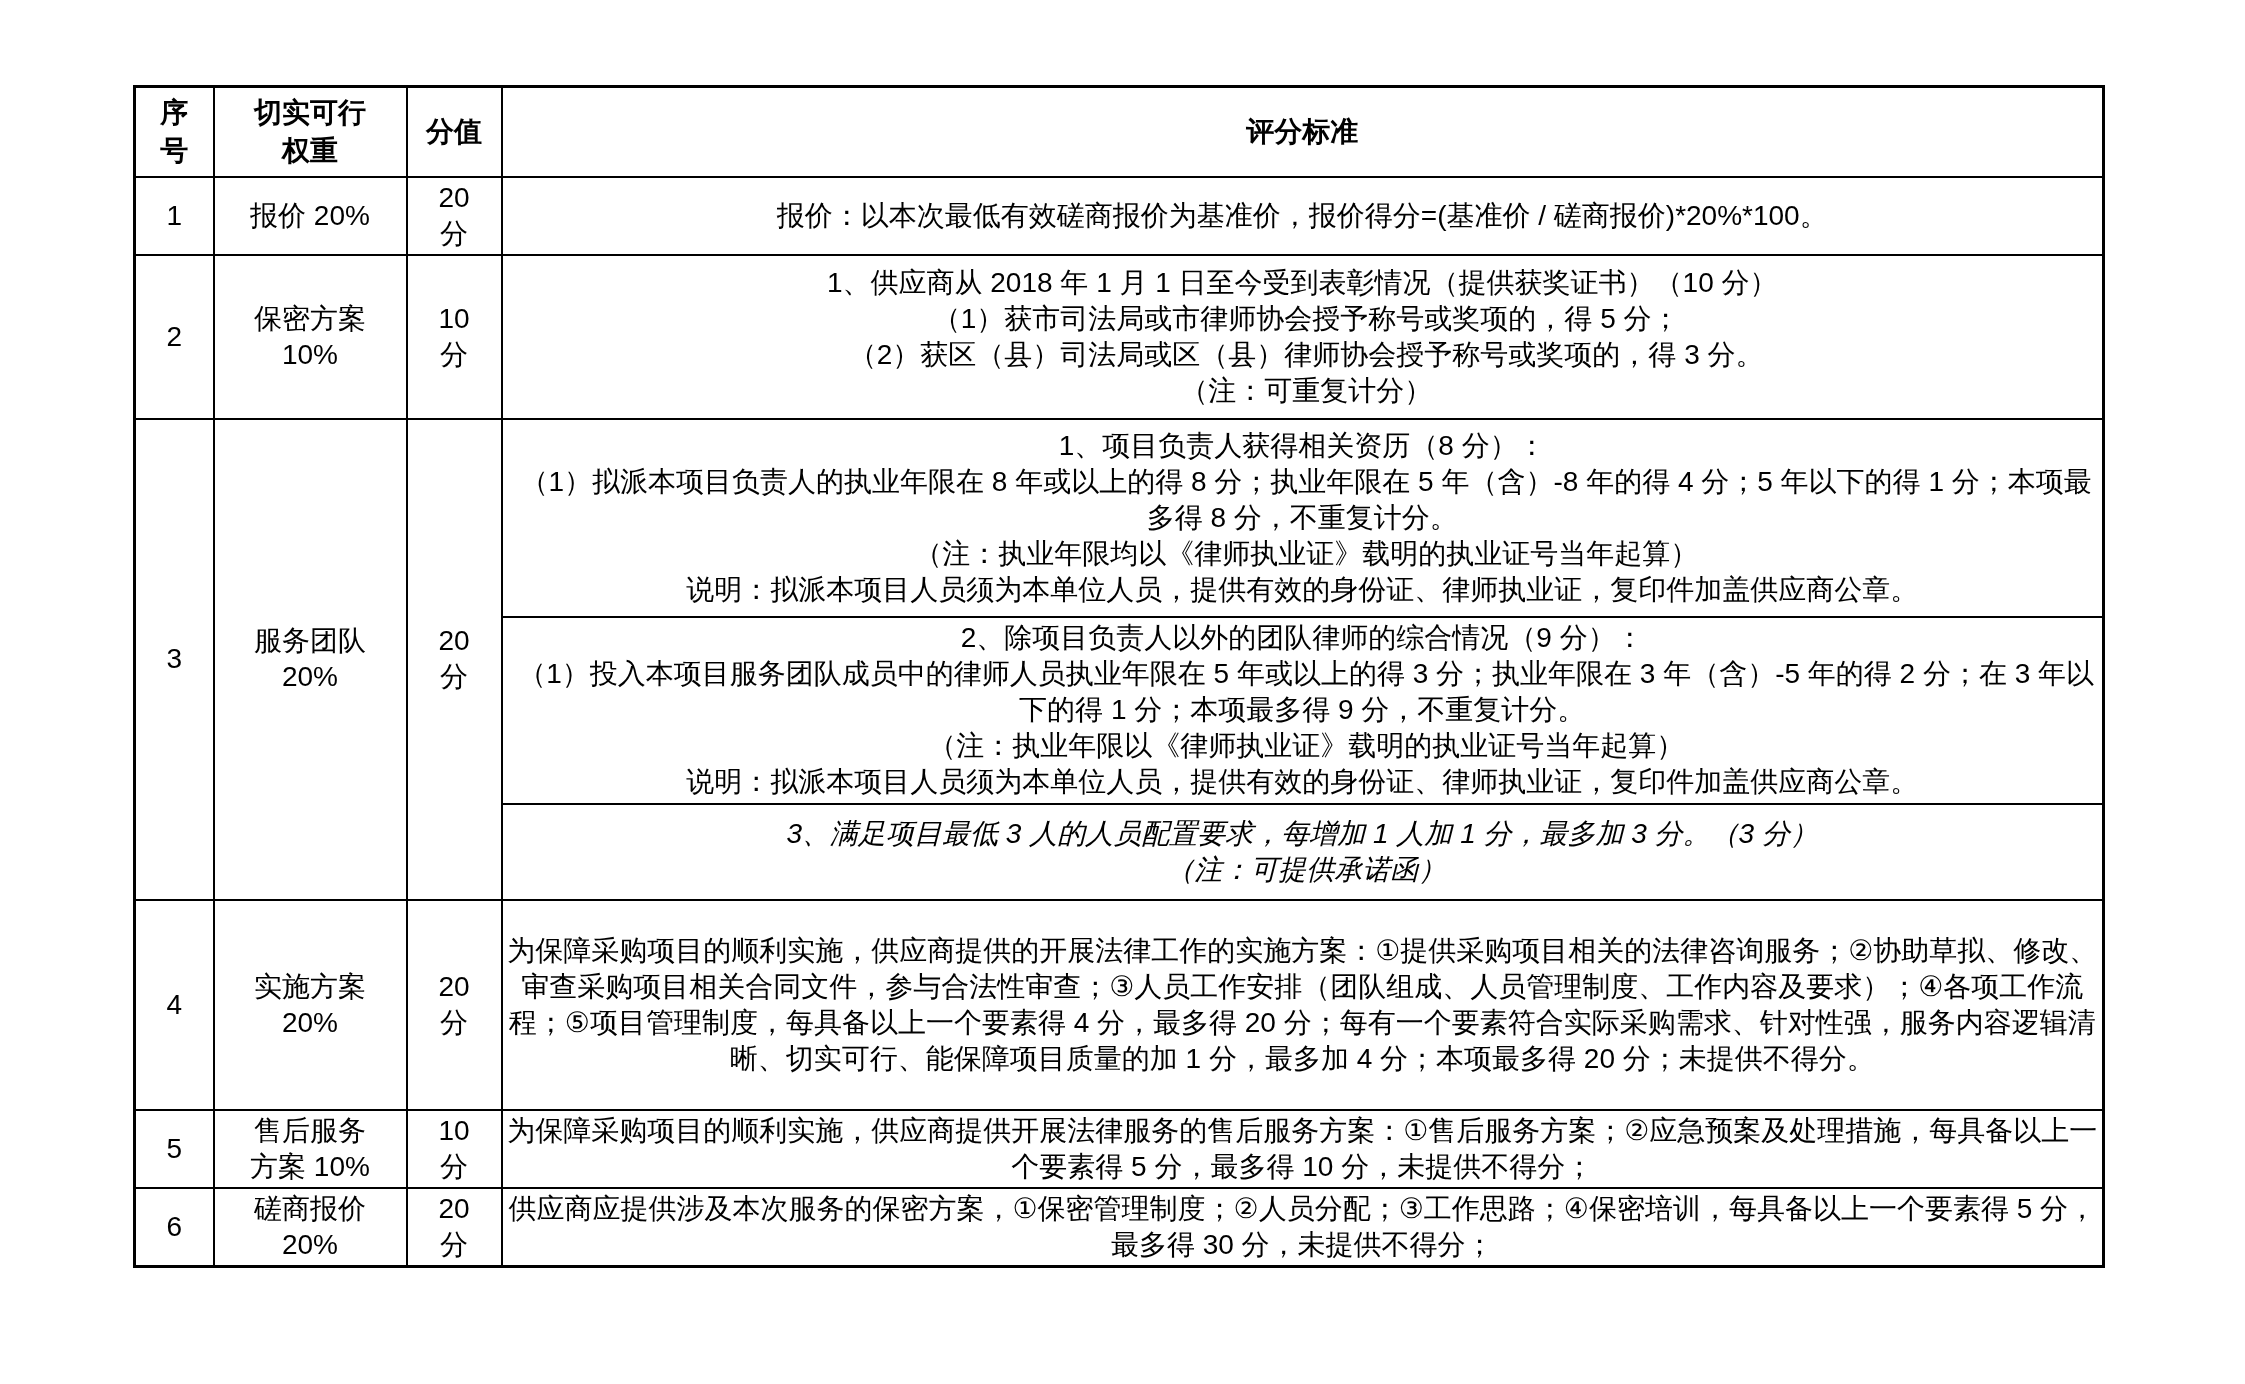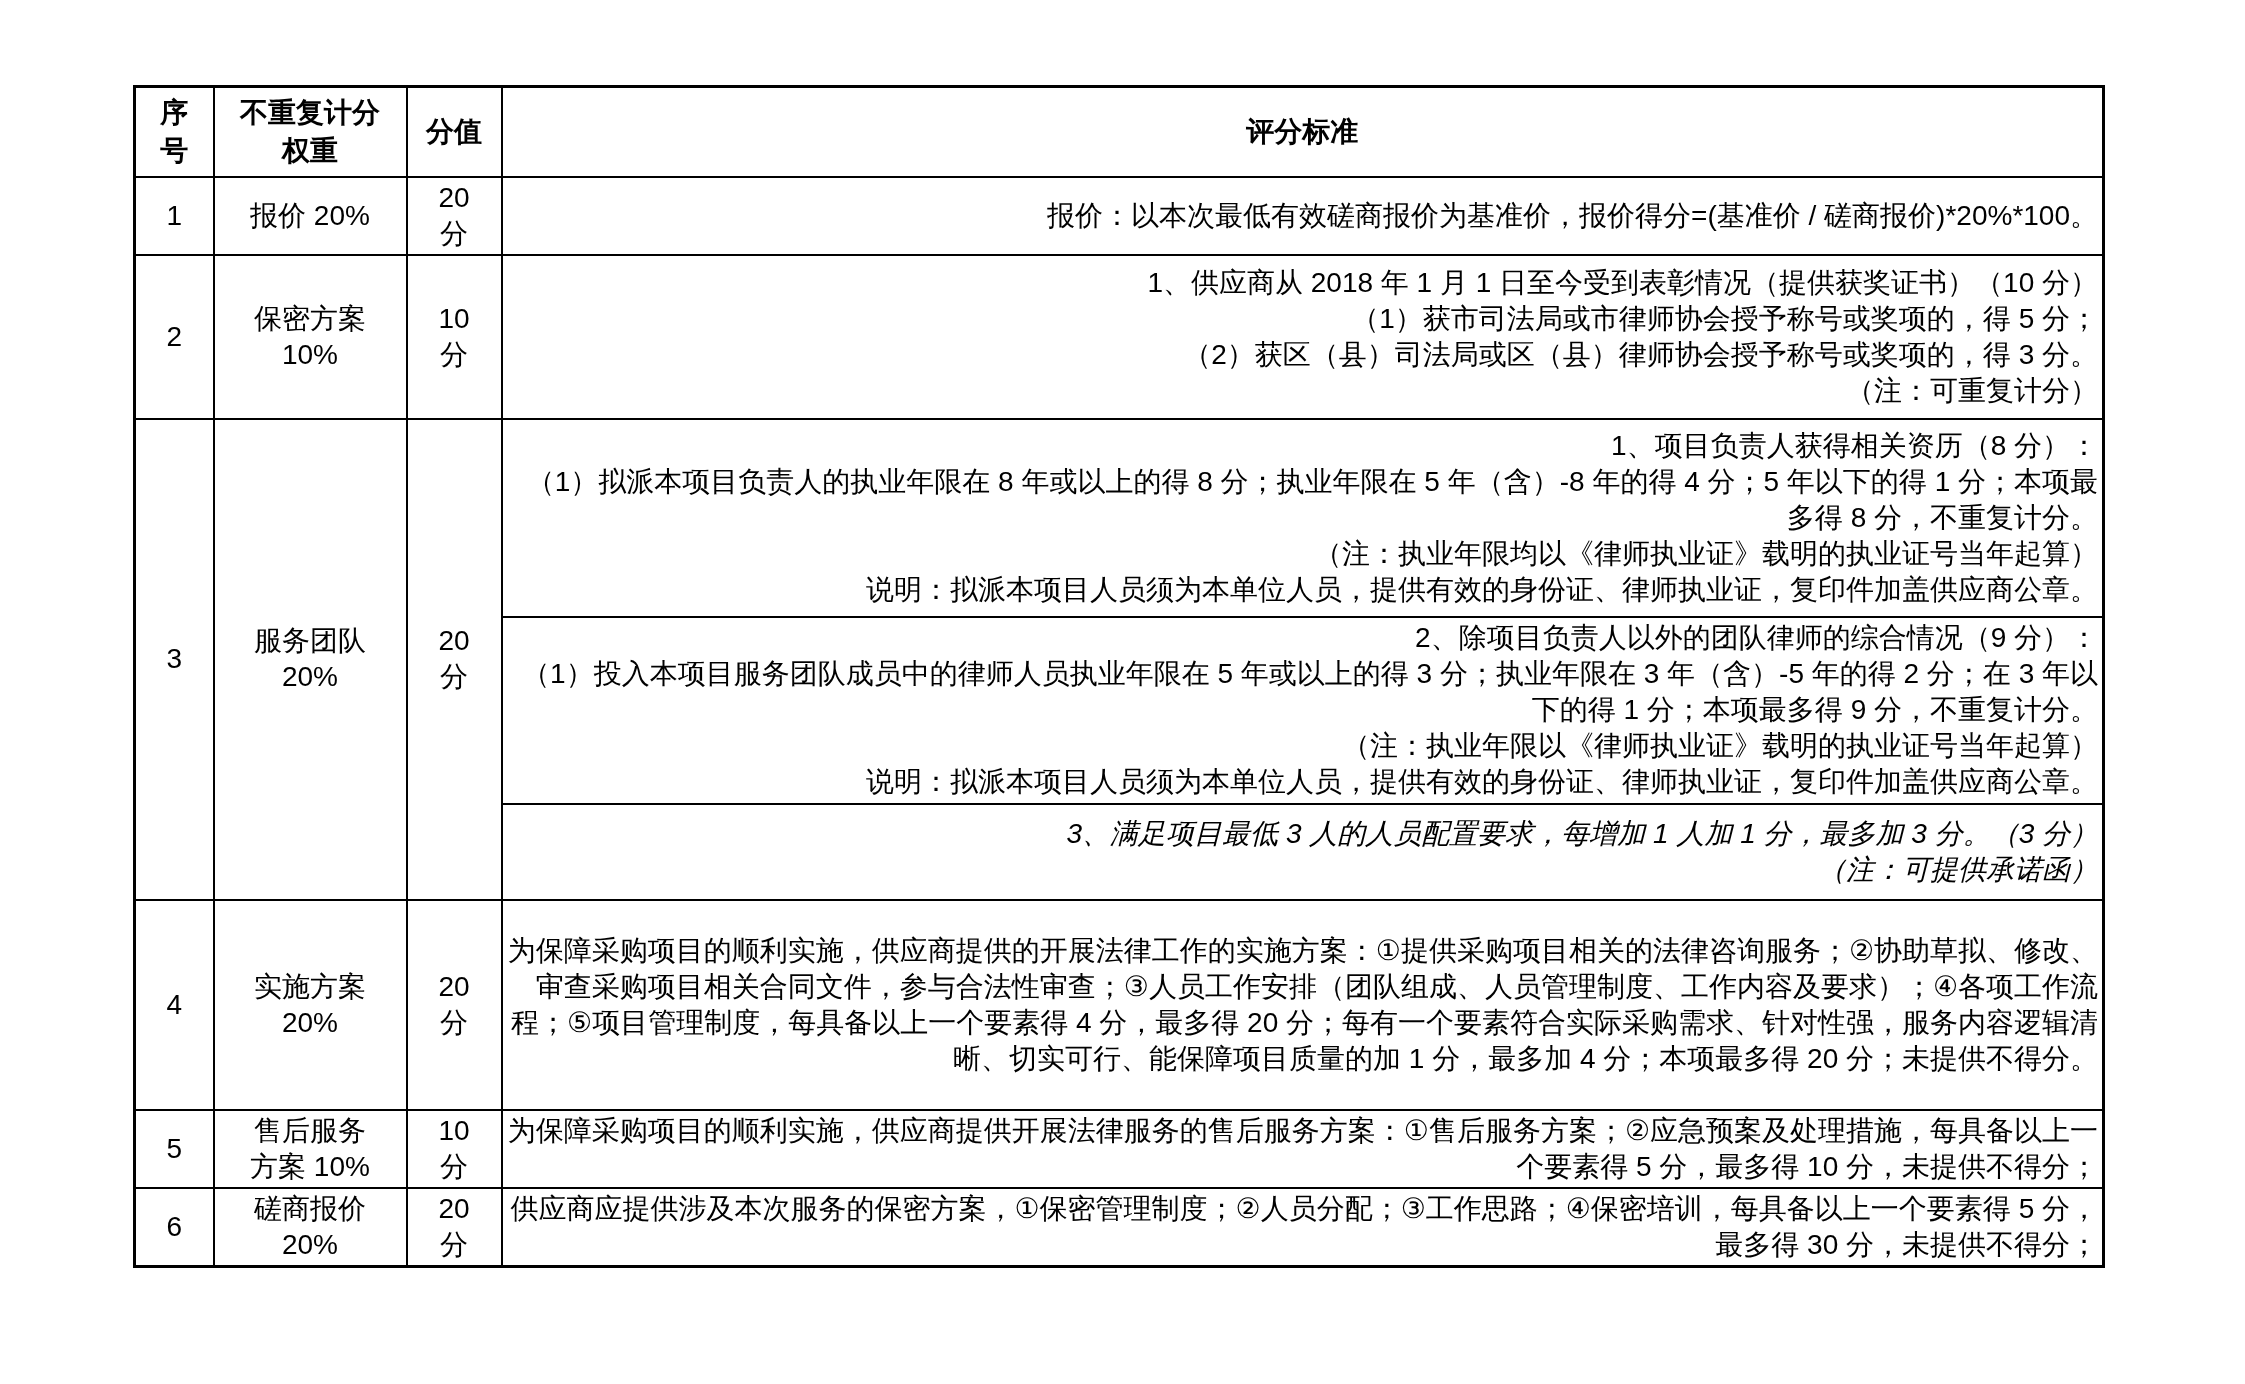--- a/index.html
+++ b/index.html
@@ -36,21 +36,21 @@
   }
   table.scoring th {
     font-weight: bold;
     text-align: center;
     line-height: 38px;
   }
   td.center {
     text-align: center;
   }
   td.crit {
-    text-align: right;
+    text-align: center;
     padding: 4px 8px 4px 10px;
   }
   td.crit .para {
     margin: 0;
     white-space: pre-wrap;
     word-break: break-all;
   }
   .line { margin: 0; }
   tr.h-head { height: 90px; }
   tr.h-r1  { height: 78px;  }
@@ -74,21 +74,21 @@
       <col style="width:1602px">
     </colgroup>
 
     <tbody>
         <tr class="h-head">
       <th>
         <div class="line">序</div>
         <div class="line">号</div>
       </th>
       <th>
-        <div class="line">不重复计分</div>
+        <div class="line">切实可行</div>
         <div class="line">权重</div>
       </th>
       <th>
         <div class="line">分值</div>
       </th>
       <th>
         <div class="line">评分标准</div>
       </th>
     </tr>
 

